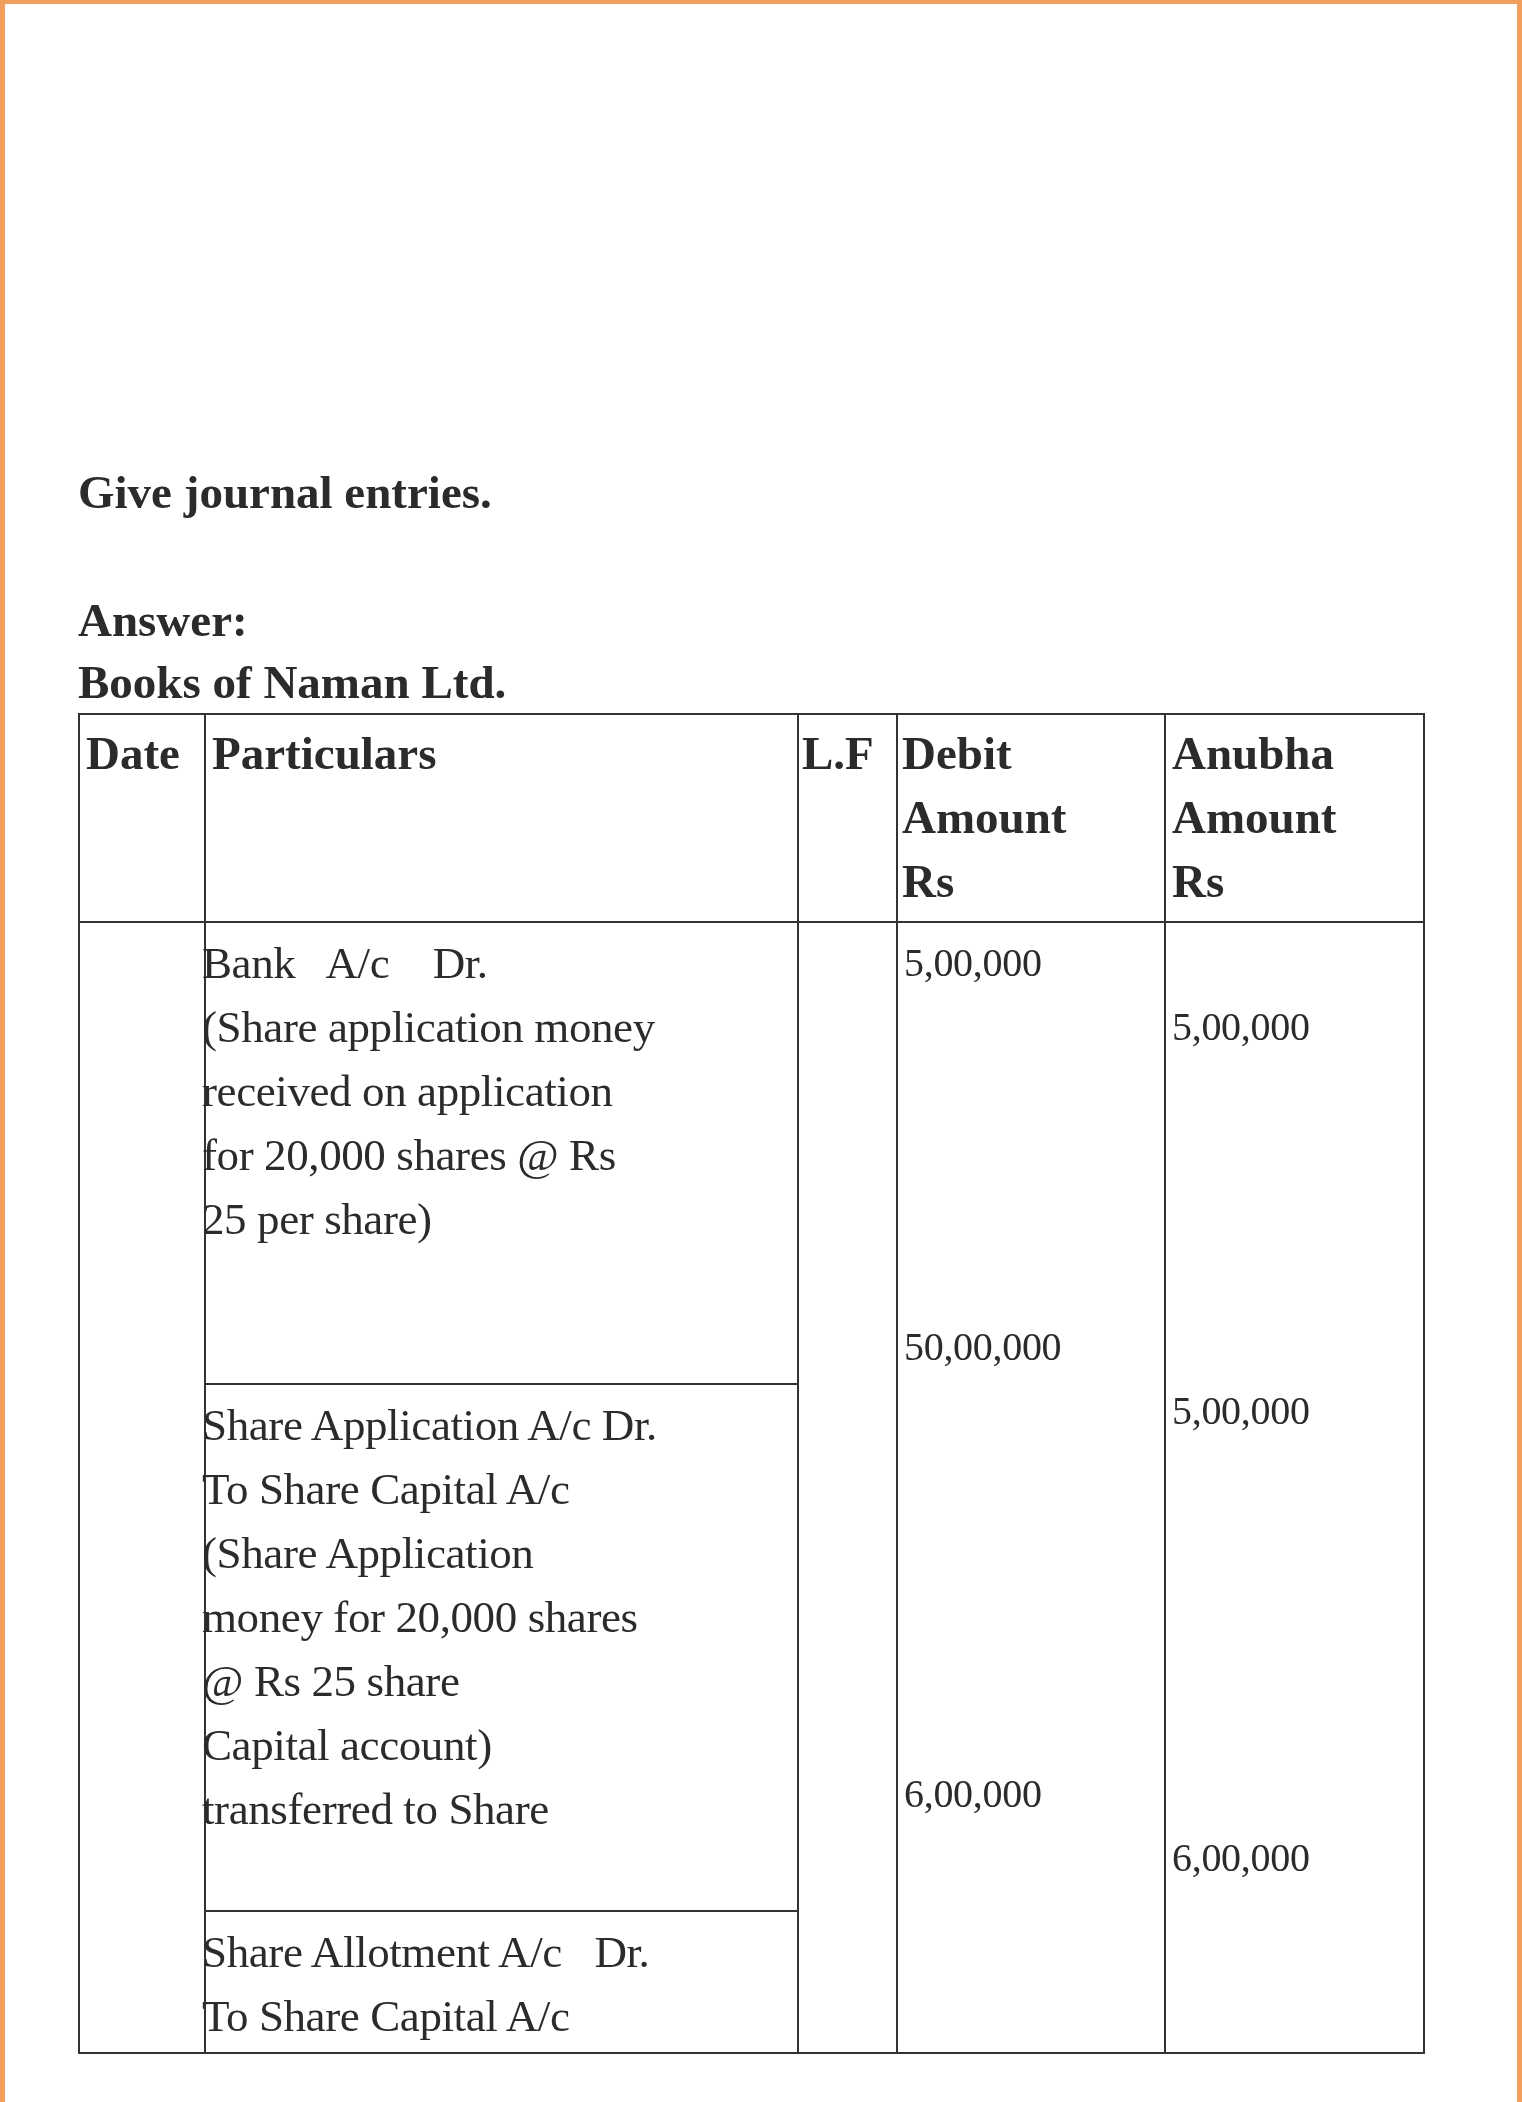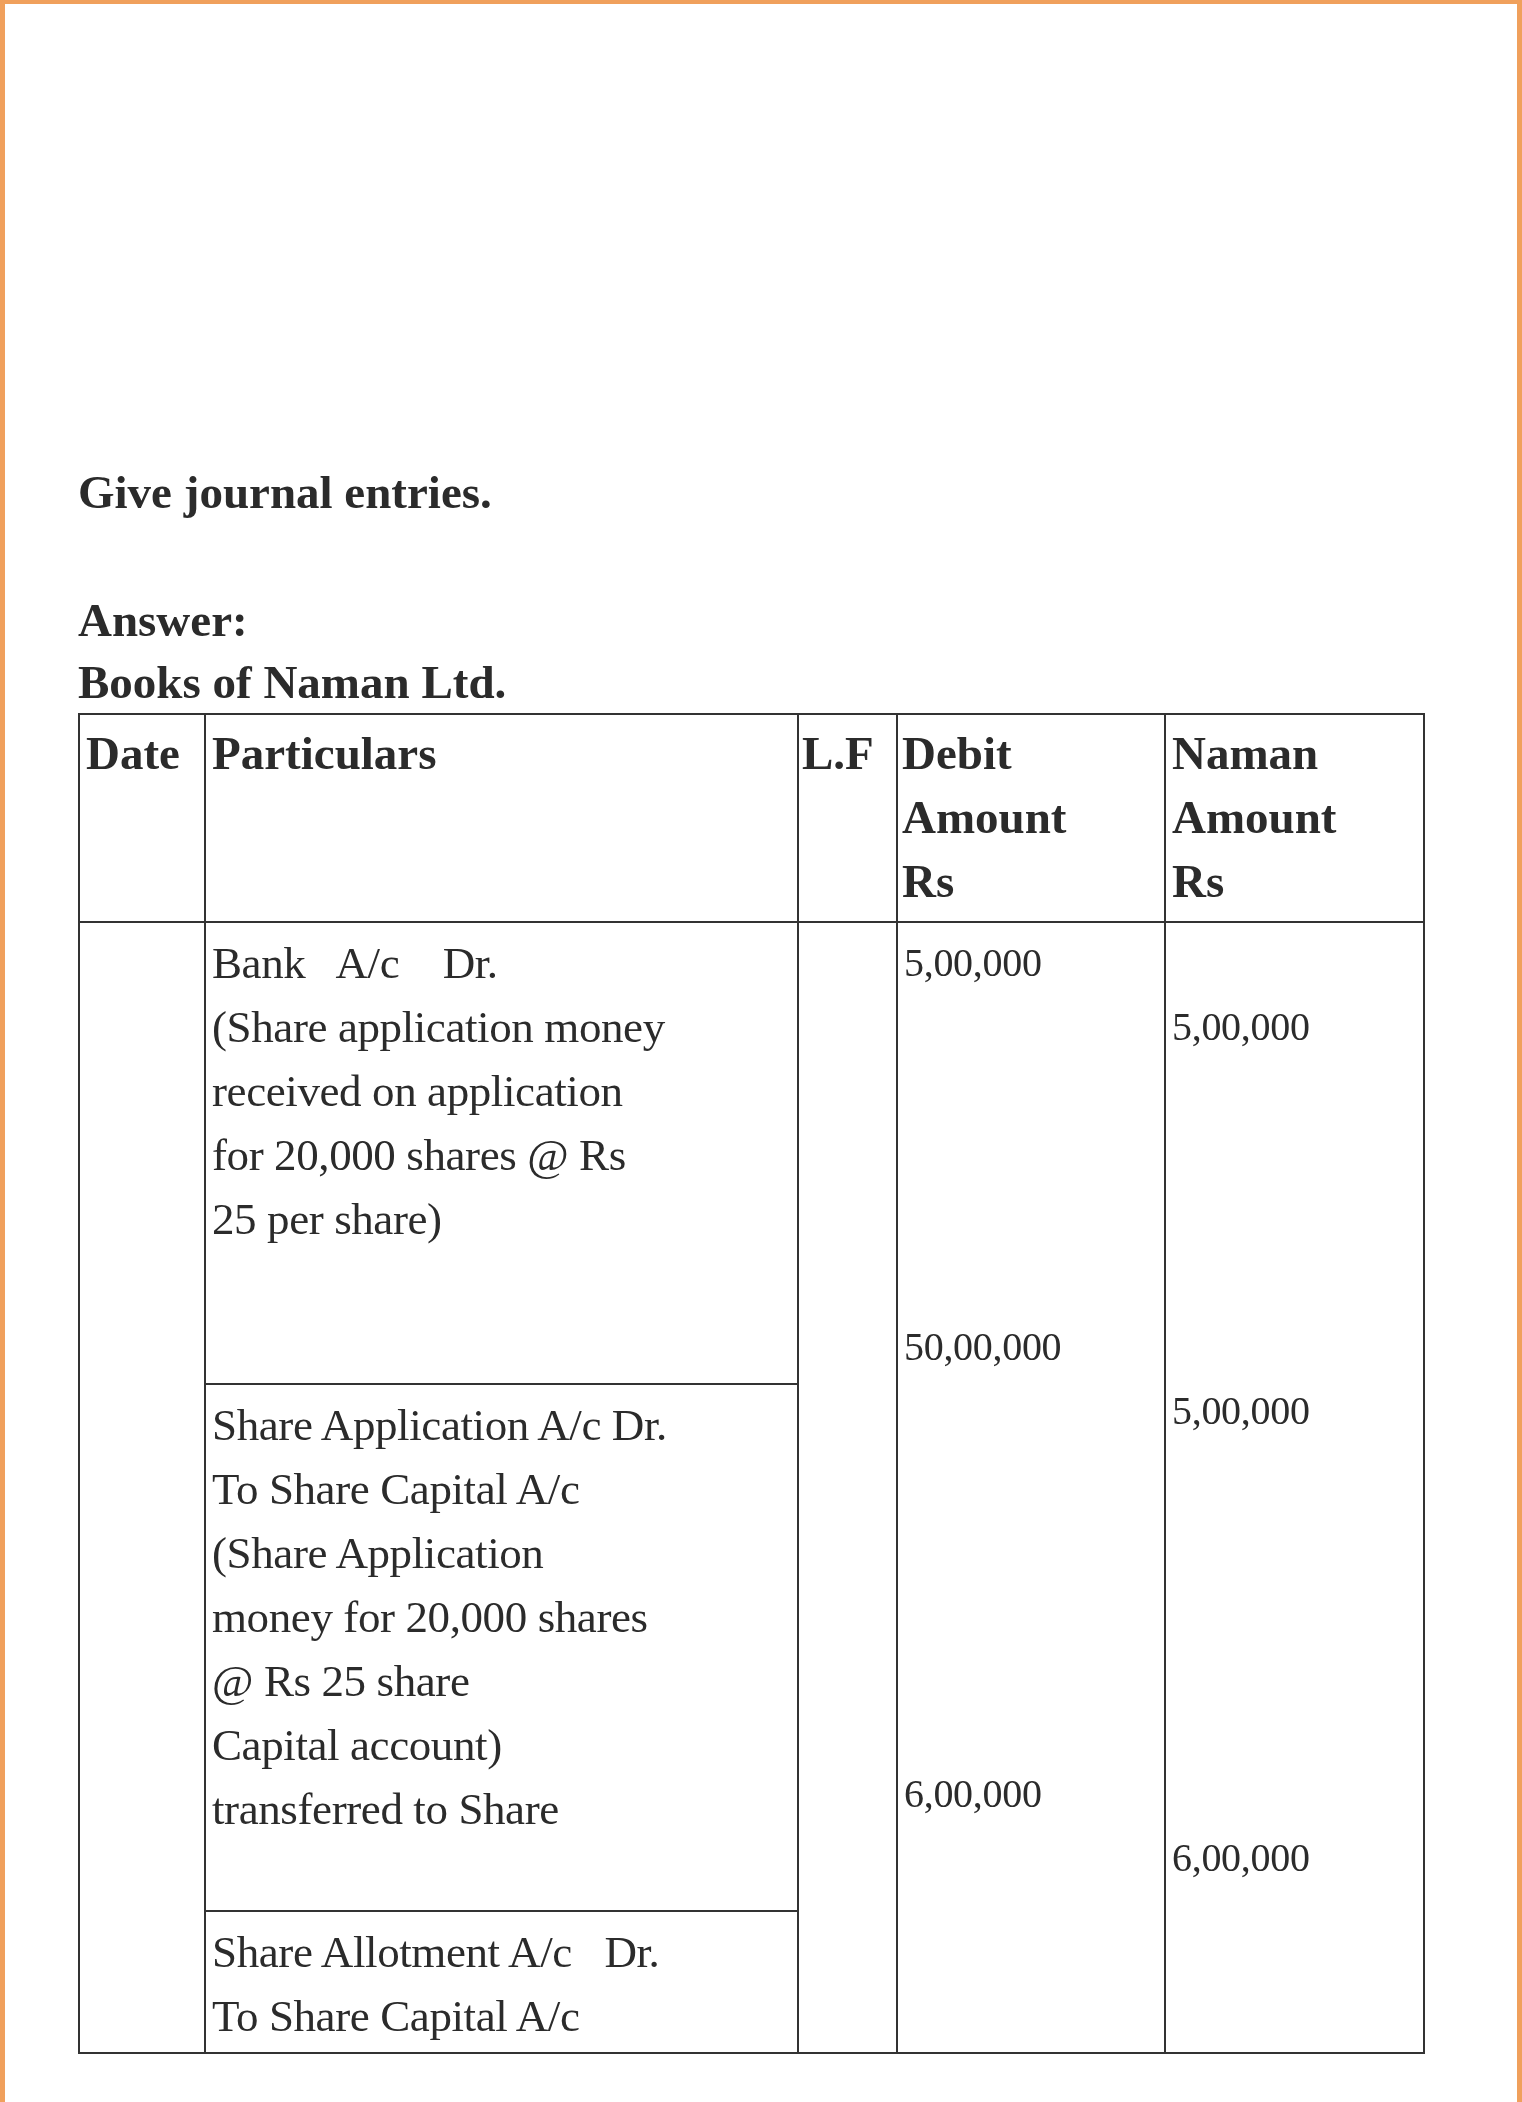--- a/index.html
+++ b/index.html
@@ -79,21 +79,21 @@
     .th {
       position: absolute;
       font-weight: bold;
       font-size: 47px;
       line-height: 64px;
       white-space: nowrap;
     }
     .th span { display: block; }
     .particular-block {
       position: absolute;
-      left: 134px;
+      left: 124px;
       font-size: 45px;
       line-height: 64px;
       white-space: nowrap;
       letter-spacing: -0.4px;
     }
     .particular-block span { display: block; }
     .amount {
       position: absolute;
       font-size: 40px;
       line-height: 64px;
@@ -136,21 +136,21 @@
     </div>
     <div class="th" style="left:724px; top:8px;">
       <span>L.F</span>
     </div>
     <div class="th" style="left:824px; top:8px;">
       <span>Debit</span>
       <span>Amount</span>
       <span>Rs</span>
     </div>
     <div class="th" style="left:1094px; top:8px;">
-      <span>Naman</span>
+      <span>Anubha</span>
       <span>Amount</span>
       <span>Rs</span>
     </div>
 
     <div class="particular-block" style="top:218px;">
       <span style="white-space:pre;">Bank   A/c    Dr.</span>
       <span>(Share application money</span>
       <span>received on application</span>
       <span>for 20,000 shares @ Rs</span>
       <span>25 per share)</span>

